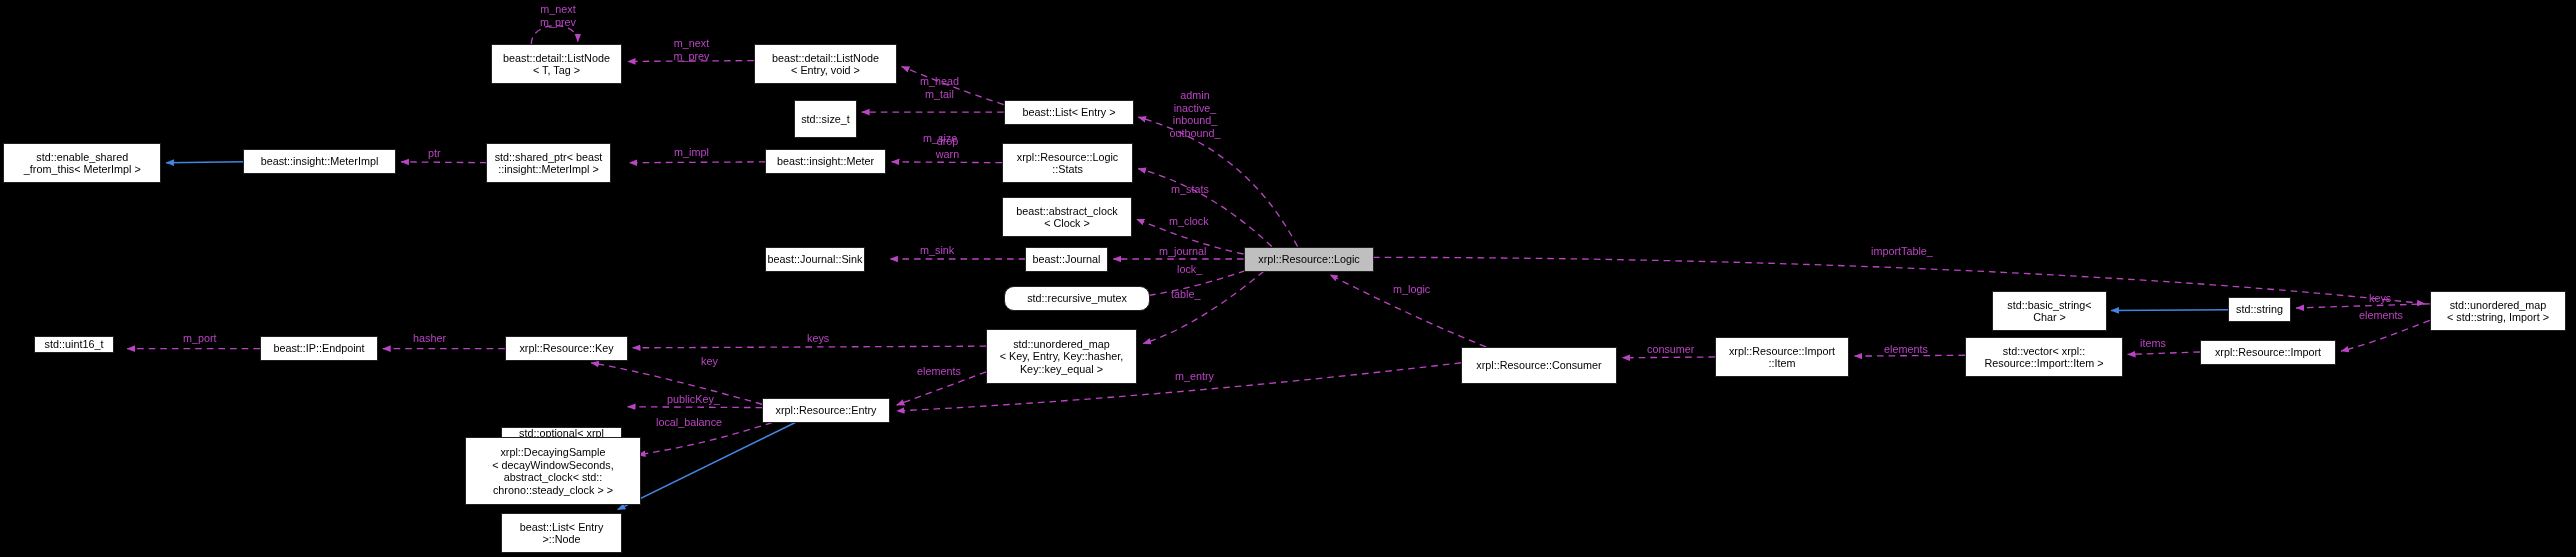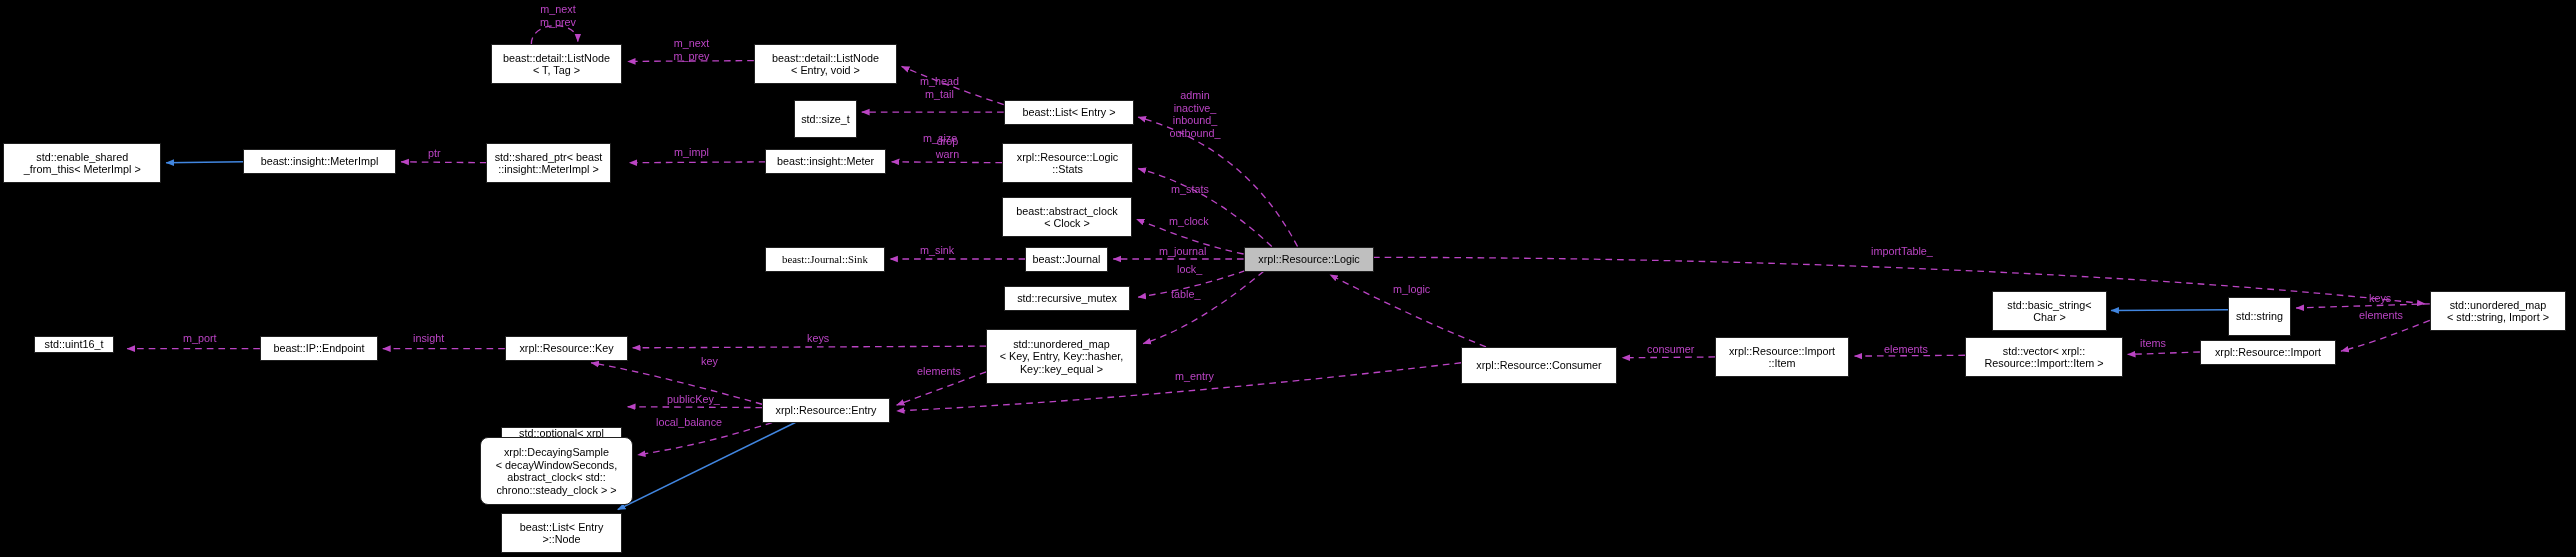--- a/index.html
+++ b/index.html
@@ -79,45 +79,45 @@
   <div class="node" style="left:1002px;top:143px;width:131px;height:40px;">xrpl::Resource::Logic
 ::Stats</div>
   <div class="node" style="left:765px;top:149px;width:121px;height:25px;">beast::insight::Meter</div>
   <div class="node" style="left:486px;top:143px;width:125px;height:40px;">std::shared_ptr&lt; beast
 ::insight::MeterImpl &gt;</div>
   <div class="node" style="left:243px;top:149px;width:153px;height:25px;">beast::insight::MeterImpl</div>
   <div class="node" style="left:3.3px;top:143px;width:158px;height:40px;">std::enable_shared
 _from_this&lt; MeterImpl &gt;</div>
   <div class="node" style="left:1002px;top:197px;width:130px;height:40px;">beast::abstract_clock
 &lt; Clock &gt;</div>
-  <div class="node" style="left:765px;top:247px;width:120px;height:25px;font-family:Liberation Serif, serif;">beast::Journal::Sink</div>
+  <div class="node" style="left:765px;top:247px;width:100px;height:25px;">beast::Journal::Sink</div>
   <div class="node" style="left:1025px;top:247px;width:83px;height:25px;">beast::Journal</div>
   <div class="node hl" style="left:1244px;top:247px;width:130px;height:25px;">xrpl::Resource::Logic</div>
-  <div class="node" style="left:1004px;top:286px;width:126px;height:25px;">std::recursive_mutex</div>
+  <div class="node" style="left:1004px;top:286px;width:146px;height:25px;border-radius:10px;">std::recursive_mutex</div>
   <div class="node" style="left:1992px;top:291px;width:115px;height:40px;">std::basic_string&lt;
 Char &gt;</div>
-  <div class="node" style="left:2228px;top:297px;width:63px;height:39px;">std::string</div>
+  <div class="node" style="left:2228px;top:297px;width:63px;height:25px;">std::string</div>
   <div class="node" style="left:2430px;top:291px;width:136px;height:40px;">std::unordered_map
 &lt; std::string, Import &gt;</div>
   <div class="node" style="left:34px;top:336px;width:80px;height:17px;">std::uint16_t</div>
   <div class="node" style="left:260px;top:336px;width:118px;height:25px;">beast::IP::Endpoint</div>
   <div class="node" style="left:505px;top:336px;width:123px;height:25px;">xrpl::Resource::Key</div>
   <div class="node" style="left:986px;top:329px;width:151px;height:55px;">std::unordered_map
 &lt; Key, Entry, Key::hasher,
 Key::key_equal &gt;</div>
   <div class="node" style="left:1461px;top:347px;width:156px;height:37px;">xrpl::Resource::Consumer</div>
   <div class="node" style="left:1715px;top:337px;width:134px;height:40px;">xrpl::Resource::Import
 ::Item</div>
   <div class="node" style="left:1965px;top:337px;width:158px;height:40px;">std::vector&lt; xrpl::
 Resource::Import::Item &gt;</div>
   <div class="node" style="left:2200px;top:340px;width:136px;height:25px;">xrpl::Resource::Import</div>
   <div class="node" style="left:501px;top:379px;width:121px;height:24px;margin-top:48px;">std::optional&lt; xrpl
 ::PublicKey &gt;</div>
   <div class="node" style="left:762px;top:398px;width:128px;height:25px;">xrpl::Resource::Entry</div>
-  <div class="node" style="left:480px;top:437px;width:153px;height:68px;border-radius:8px;">xrpl::DecayingSample
+  <div class="node" style="left:465px;top:437px;width:176px;height:68px;">xrpl::DecayingSample
 &lt; decayWindowSeconds,
 abstract_clock&lt; std::
 chrono::steady_clock &gt; &gt;</div>
   <div class="node" style="left:501px;top:513px;width:121px;height:40px;">beast::List&lt; Entry
 &gt;::Node</div>
 
   <div class="elabel" style="left:535px;top:3.3px;width:46px;">m_next
 m_prev</div>
   <div class="elabel" style="left:664px;top:37px;width:55px;">m_next
 m_prev</div>
@@ -136,21 +136,21 @@
   <div class="elabel" style="left:1169px;top:215px;">m_clock</div>
   <div class="elabel" style="left:1159px;top:245px;">m_journal</div>
   <div class="elabel" style="left:920px;top:244px;">m_sink</div>
   <div class="elabel" style="left:1177px;top:263px;">lock_</div>
   <div class="elabel" style="left:1171px;top:288px;">table_</div>
   <div class="elabel" style="left:1871px;top:245px;">importTable_</div>
   <div class="elabel" style="left:1393px;top:283px;">m_logic</div>
   <div class="elabel" style="left:2369px;top:292px;">keys</div>
   <div class="elabel" style="left:2359px;top:309px;">elements</div>
   <div class="elabel" style="left:183px;top:332px;">m_port</div>
-  <div class="elabel" style="left:413px;top:332px;">insight</div>
+  <div class="elabel" style="left:413px;top:332px;">hasher</div>
   <div class="elabel" style="left:807px;top:332px;">keys</div>
   <div class="elabel" style="left:689px;top:355px;padding-left:12px;">key</div>
   <div class="elabel" style="left:917px;top:365px;">elements</div>
   <div class="elabel" style="left:1175px;top:370px;">m_entry</div>
   <div class="elabel" style="left:1647px;top:343px;">consumer</div>
   <div class="elabel" style="left:1884px;top:343px;">elements</div>
   <div class="elabel" style="left:2140px;top:337px;">items</div>
   <div class="elabel" style="left:667px;top:393px;">publicKey_</div>
   <div class="elabel" style="left:656px;top:416px;">local_balance</div>
 

